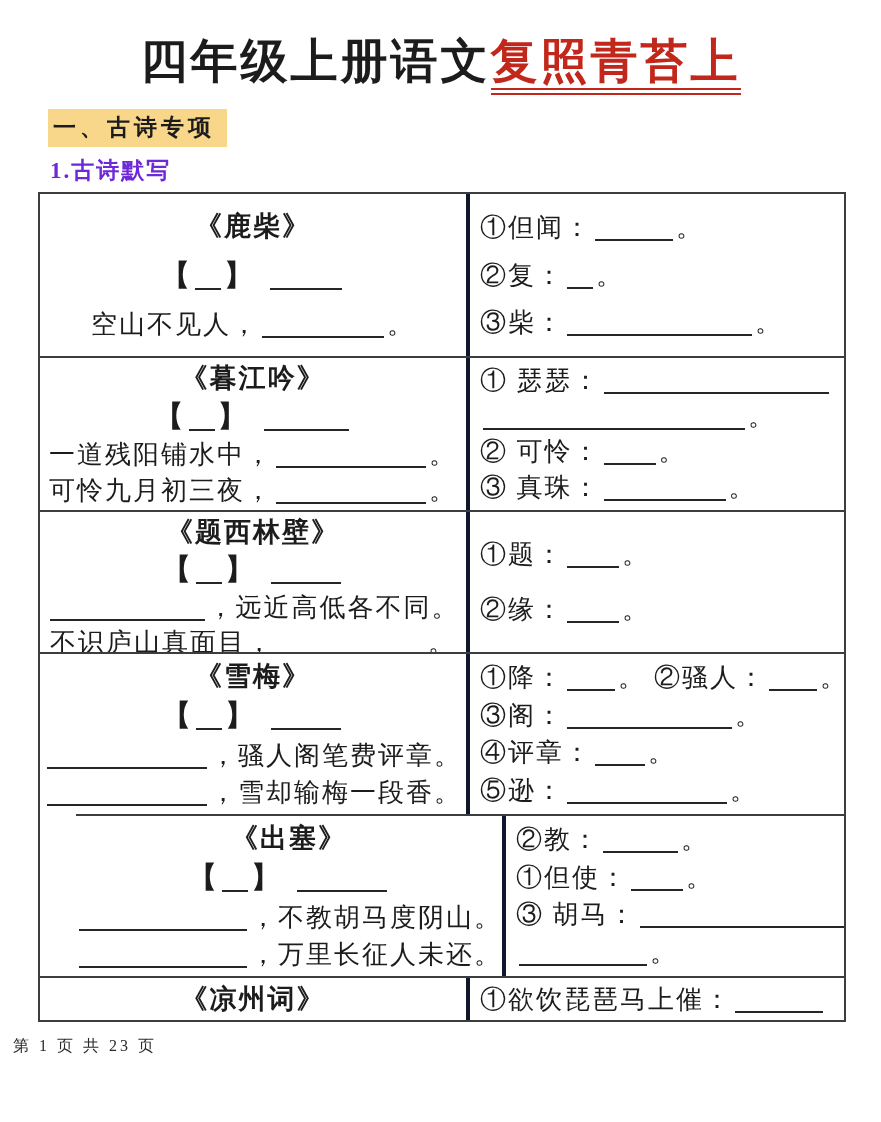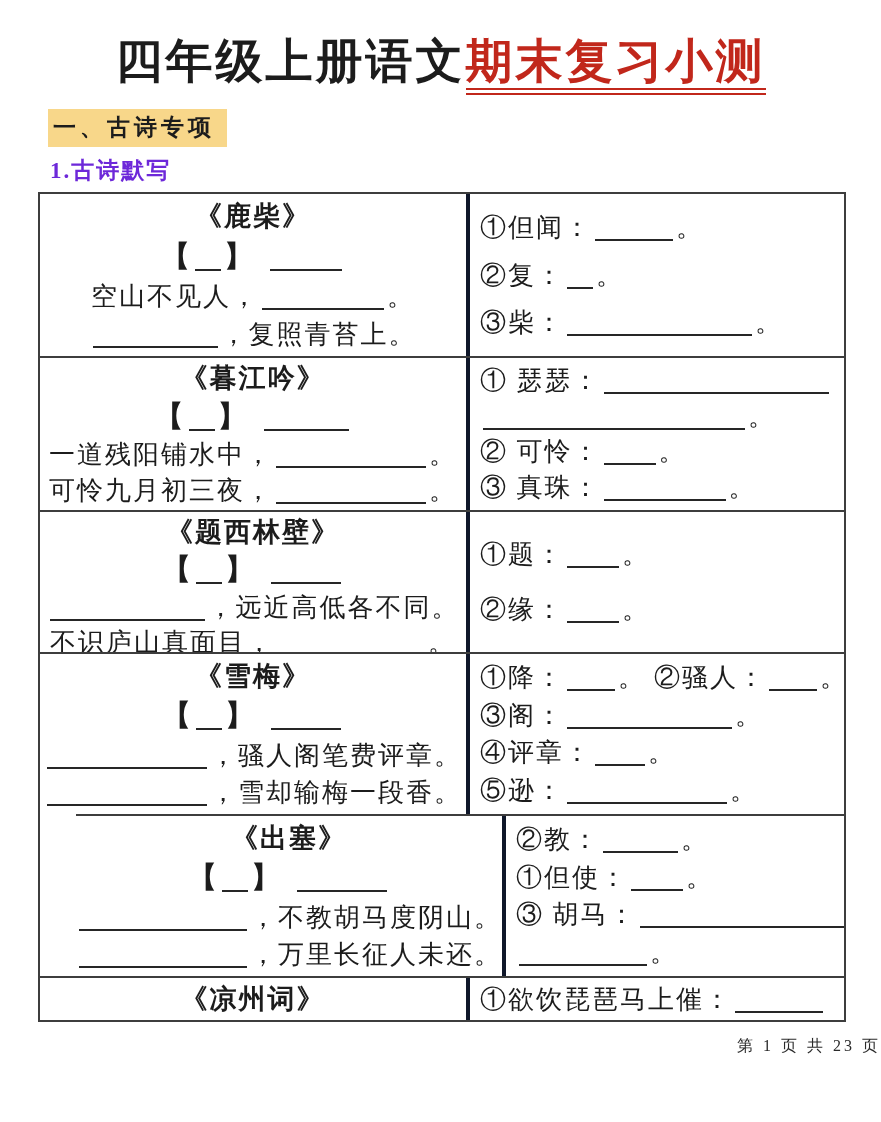--- a/index.html
+++ b/index.html
@@ -73,48 +73,48 @@
   .blank {
     display:inline-block;
     height:1em;
     border-bottom:2px solid #262626;
     margin:0 3px;
     vertical-align:-5px;
   }
   .spacer { display:inline-block; }
   .page-footer {
     margin-top:14px;
-    text-align:right;
+    text-align:left;
     font-size:16px;
     letter-spacing:3px;
     color:#2a2a2a;
+    padding-left:13px;
   }
 </style>
 </head>
 <body>
 
 <div>
 
   <div class="doc-title">
-    <span>四年级上册语文</span><span class="title-red">期末复习小测</span>
+    <span>四年级上册语文</span><span class="title-red">复照青苔上</span>
   </div>
 
   <div>
     <span class="section-heading">一、古诗专项</span>
   </div>
 
   <div class="subsection">1.古诗默写</div>
 
   <div class="quiz-table">
       <div class="trow" style="height: 162px;">
         <div class="cell left-cell">
           <div class="poem-title">《鹿柴》</div>
           <div class="author-line"><span>【</span><span class="blank" style="width: 26px;"></span><span>】</span><span class="spacer" style="width: 12px;"></span><span class="blank" style="width: 72px;"></span></div>
           <div class="poem-line"><span>空山不见人，</span><span class="blank" style="width: 122px;"></span><span>。</span></div>
-          <div class="poem-line"><span class="blank" style="width: 125px;"></span><span>，复照青苔上。</span></div>
         </div>
         <div class="cell right-cell">
           <div class="note-line"><span>①但闻：</span><span class="blank" style="width: 78px;"></span><span>。</span></div>
           <div class="note-line"><span>②复：</span><span class="blank" style="width: 26px;"></span><span>。</span></div>
           <div class="note-line"><span>③柴：</span><span class="blank" style="width: 185px;"></span><span>。</span></div>
         </div>
       </div>
       <div class="trow" style="height: 154px;">
         <div class="cell left-cell">
           <div class="poem-title">《暮江吟》</div>

